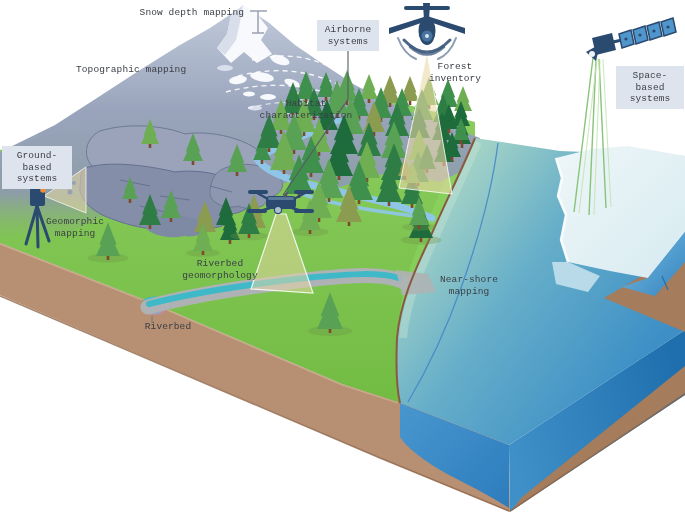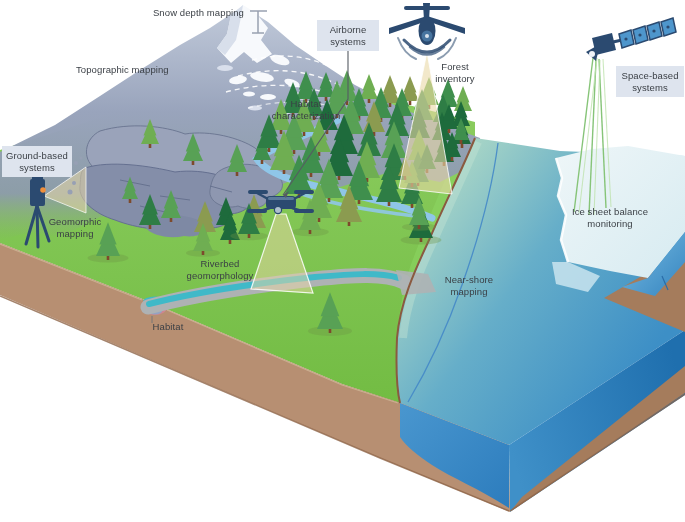--- a/index.html
+++ b/index.html
@@ -1,19 +1,19 @@
 <!DOCTYPE html>
 <html style="--background: #ffffff; --text: #3a3f45; --label-box-bg: #dee4ee; --connector: #565b63; --grass: #74bd45; --grass-light: #8ed763; --mountain: #97a2ba; --rock: #8a93ac; --rock-dark: #6b7490; --snow: #f7f9fc; --soil-front: #b78f72; --soil-side: #a57c5c; --ocean-near: #a9d6c6; --ocean-deep: #3d8fc6; --water-face: #2f7fc0; --river-blue: #8fc6e8; --river-teal: #3fb9c8; --gravel: #aeb2b4; --ice-top: #e4f1f5; --ice-face: #4f9fd0; --beam: #ead8a6; --laser-green: #86c478; --laser-green-pale: #bfe3ae; --platform-navy: #2b4a70; --platform-blue: #4e96cc; --shoreline: #8a5a40; --trunk: #7d4a2c; --riverbed-pink: #cf8590; --riverbed-slate: #93a3c2;"><head>
 <meta charset="utf-8">
 <style>
   html,body{margin:0;padding:0;background:#fff;}
   .stage{
     position:relative;width:685px;height:522px;overflow:hidden;
     background:var(--background,#fff);
-    font-family:Liberation Sans, sans-serif;
+    font-family:Liberation Mono, monospace;
   }
   .stage svg{position:absolute;left:0;top:0;}
   .lbl{
     position:absolute;font-size:9.5px;line-height:1.22;color:var(--text,#3a3f45);
     text-align:center;letter-spacing:.1px;
   }
   .nowrap{white-space:nowrap;}
   .boxed{background:var(--label-box-bg,#dee4ee);padding:4px 4px;}
 </style>
 </head>
@@ -619,16 +619,15 @@
 
   <div class="lbl nowrap" style="left:116px;top:7px;width:128px;text-align:right">Snow depth mapping</div>
   <div class="lbl nowrap" style="left:76px;top:64px;text-align:right">Topographic mapping</div>
   <div class="lbl boxed" style="left:317px;top:20px;width:54px">Airborne systems</div>
   <div class="lbl" style="left:424px;top:61px;width:62px">Forest inventory</div>
   <div class="lbl" style="left:258px;top:98px;width:96px">Habitat characterization</div>
   <div class="lbl boxed" style="left:616px;top:66px;width:60px">Space-based systems</div>
   <div class="lbl boxed" style="left:2px;top:146px;width:62px">Ground-based systems</div>
   <div class="lbl" style="left:33px;top:216px;width:84px">Geomorphic mapping</div>
   <div class="lbl" style="left:168px;top:258px;width:104px">Riverbed geomorphology</div>
-  <div class="lbl nowrap" style="left:140px;top:321px;width:56px">Habitat</div>
+  <div class="lbl nowrap" style="left:140px;top:321px;width:56px">Riverbed</div>
   <div class="lbl" style="left:430px;top:274px;width:78px">Near-shore mapping</div>
-  <div class="lbl" style="left:552px;top:206px;width:116px">Ice sheet balance monitoring</div>
 </div>
 
 </body></html>

